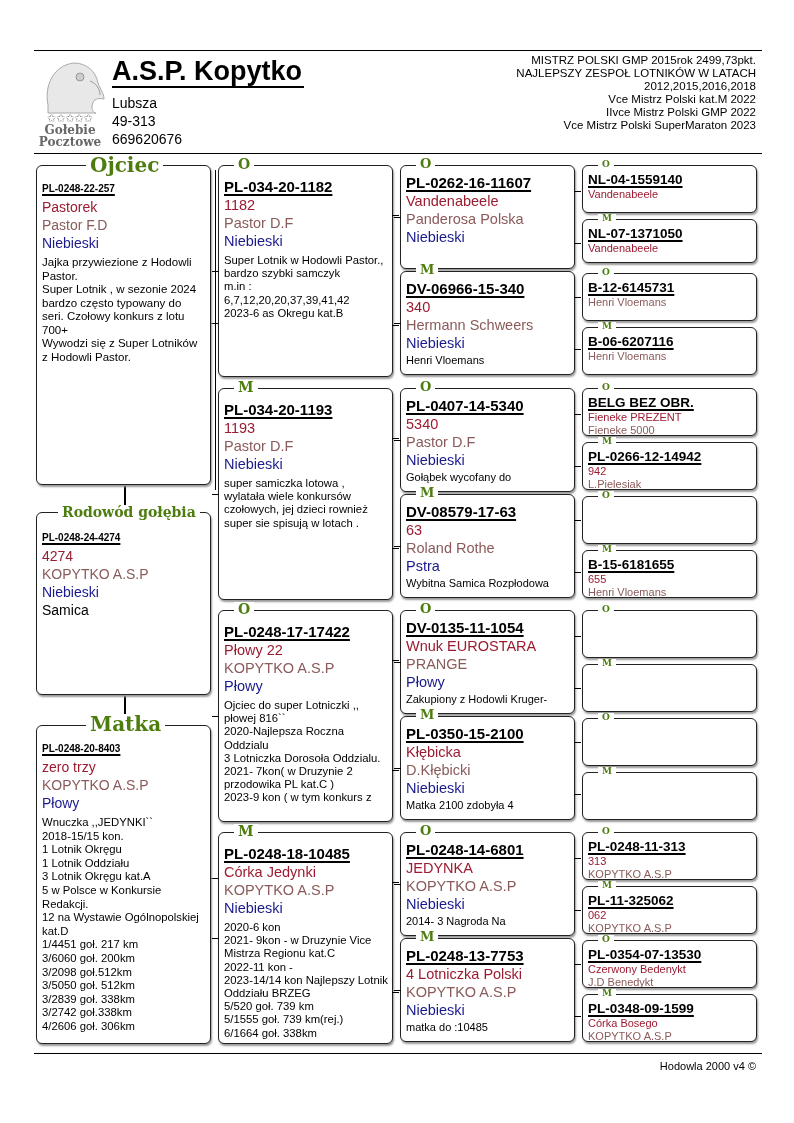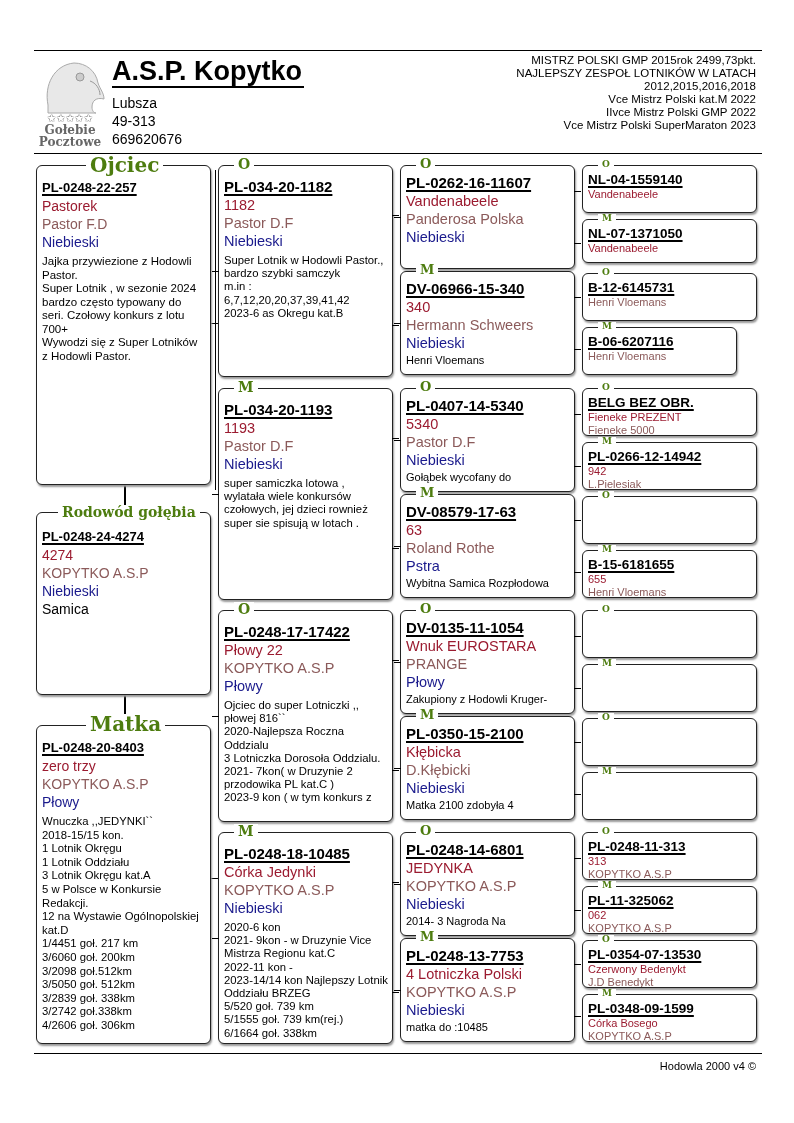--- a/index.html
+++ b/index.html
@@ -14,21 +14,21 @@
   .lg-big { font-size:20px; }
   .lg-mid { font-size:14px; }
   .lg-sm { font-size:13px; }
   .lg-xs { font-size:9px; }
   .ring { font-weight:bold; text-decoration:underline; text-decoration-thickness:2px; text-underline-offset:2px; display:inline-block; }
   .name { color:#9b1b30; }
   .breeder { color:#8b5a5a; }
   .color { color:#1a1a8c; }
   .desc { white-space:pre-line; }
   .line { position:absolute; background:#000; }
-  .col1 .ring { font-size:13px; line-height:18px; }
+  .col1 .ring { font-size:10px; line-height:18px; }
   .col1 .name, .col1 .breeder, .col1 .color, .col1 .sex { font-size:14px; line-height:18px; }
   .col1 .desc { font-size:11.5px; line-height:13.5px; margin-top:4px; }
   .col2 .ring { font-size:15px; line-height:18px; }
   .col2 .name, .col2 .breeder, .col2 .color { font-size:14.5px; line-height:18px; }
   .col2 .desc { font-size:11.3px; line-height:13.2px; margin-top:4px; }
   .col3 .ring { font-size:15px; line-height:18px; }
   .col3 .name, .col3 .breeder, .col3 .color { font-size:14.5px; line-height:18px; }
   .col3 .desc { font-size:11px; line-height:14px; margin-top:1px; }
   .col4 .ring { font-size:13.5px; line-height:15px; }
   .col4 .name, .col4 .breeder { font-size:11px; line-height:13px; }
@@ -193,21 +193,21 @@
     </div>
     <div class="legend lg-xs" style="left: 598px; top: 160px;">O</div>
     <div class="box col4" style="left: 582px; top: 219px; width: 175px; height: 44px;">
       <div class="inner" style="top: 4px;"><div class="ring">NL-07-1371050</div><div class="name">Vandenabeele</div><div class="breeder"></div></div>
     </div>
     <div class="legend lg-xs" style="left: 598px; top: 214px;">M</div>
     <div class="box col4" style="left: 582px; top: 273px; width: 175px; height: 48px;">
       <div class="inner" style="top: 4px;"><div class="ring">B-12-6145731</div><div class="name"></div><div class="breeder">Henri Vloemans</div></div>
     </div>
     <div class="legend lg-xs" style="left: 598px; top: 268px;">O</div>
-    <div class="box col4" style="left: 582px; top: 327px; width: 155px; height: 48px;">
+    <div class="box col4" style="left: 582px; top: 327px; width: 175px; height: 48px;">
       <div class="inner" style="top: 4px;"><div class="ring">B-06-6207116</div><div class="name"></div><div class="breeder">Henri Vloemans</div></div>
     </div>
     <div class="legend lg-xs" style="left: 598px; top: 322px;">M</div>
     <div class="box col4" style="left: 582px; top: 388px; width: 175px; height: 48px;">
       <div class="inner" style="top: 4px;"><div class="ring">BELG BEZ OBR.</div><div class="name">Fieneke PREZENT</div><div class="breeder">Fieneke 5000</div></div>
     </div>
     <div class="legend lg-xs" style="left: 598px; top: 383px;">O</div>
     <div class="box col4" style="left: 582px; top: 442px; width: 175px; height: 48px;">
       <div class="inner" style="top: 4px;"><div class="ring">PL-0266-12-14942</div><div class="name">942</div><div class="breeder">L.Pielesiak</div></div>
     </div>

